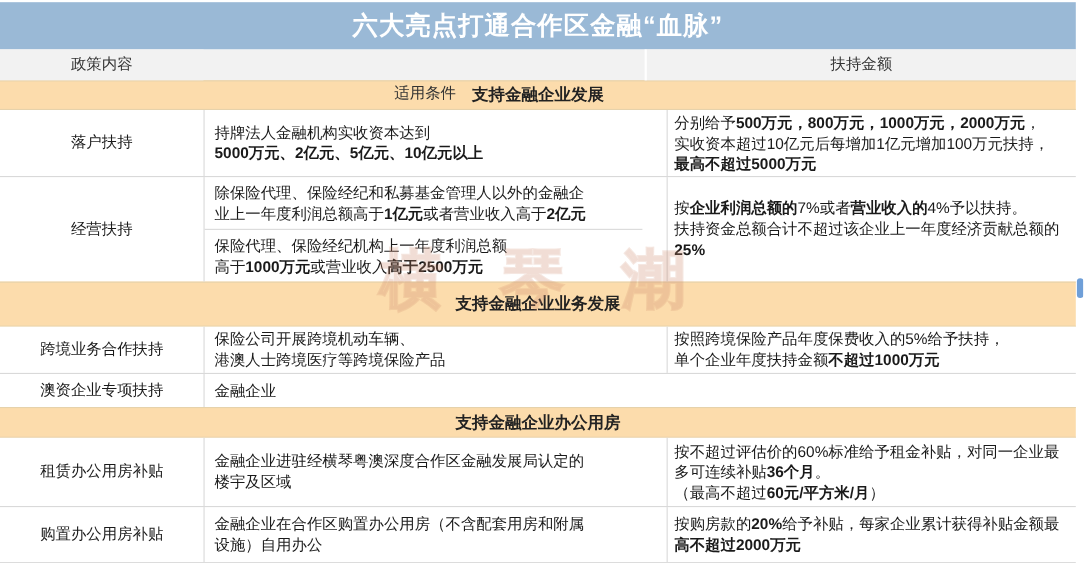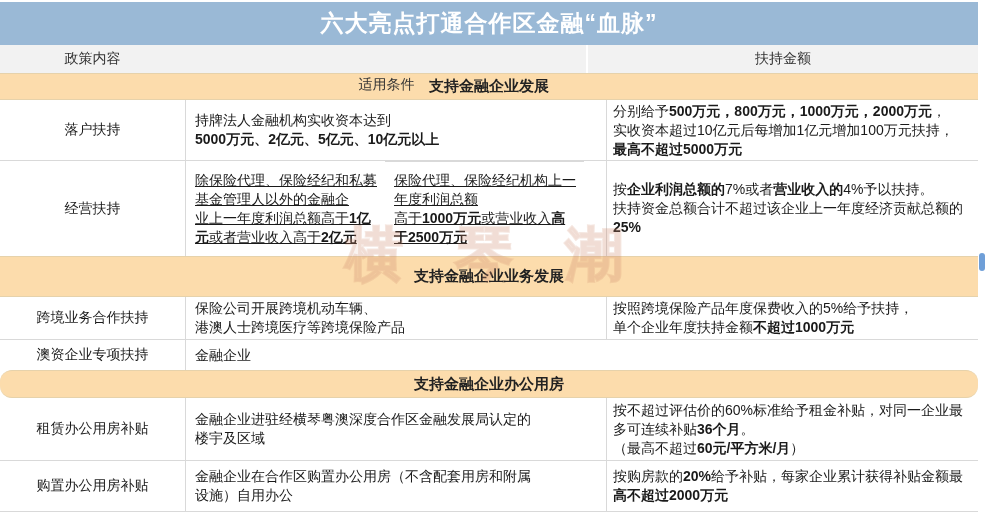--- a/index.html
+++ b/index.html
@@ -27,36 +27,36 @@
     border-top:1px solid #e6d2ab;border-bottom:1px solid #e6d2ab;
     box-sizing:border-box;
   }
   .row{display:flex;background:#ffffff;box-sizing:border-box;}
   .row + .row{border-top:1px solid #d9d9d9;}
   .c1{width:185px;display:flex;align-items:center;justify-content:center;
       font-size:14px;box-sizing:border-box;}
   .c2{width:399px;border-left:1px solid #d9d9d9;box-sizing:border-box;
       display:flex;align-items:center;padding:3px 6px 3px 9px;}
   .c2stack{width:399px;border-left:1px solid #d9d9d9;box-sizing:border-box;
-      display:flex;flex-direction:row;padding:0;text-decoration:underline;}
+      display:flex;flex-direction:column;padding:0;}
   .subcell{flex:1;display:flex;align-items:center;padding:3px 6px 3px 9px;box-sizing:border-box;}
   .subcell + .subcell{border-top:1px solid #d9d9d9;}
   .c3{flex:1;border-left:1px solid #d9d9d9;box-sizing:border-box;
       display:flex;align-items:center;padding:3px 4px 3px 6px;margin-left:22px;}
   .rich{font-size:14px;line-height:19px;}
   .rich b,.rich .b{font-weight:bold;}
   .h-title{height:43px;}
   .h-head{height:28px;}
   .h-band1{height:27px;}
   .h-r1{height:60px;}
   .h-r2{height:96px;}
   .h-band2{height:41px;}
   .h-r3{height:42px;}
   .h-r4{height:31px;}
-  .h-band3{height:28px;border-radius:12px;}
+  .h-band3{height:28px;}
   .h-r5{height:62px;}
   .h-r6{height:52px;border-bottom:1px solid #d9d9d9;}
   .watermark{
     position:absolute;left:345px;top:216px;z-index:5;pointer-events:none;
     font-size:58px;font-weight:bold;letter-spacing:52px;white-space:nowrap;
     color:rgba(210,140,110,0.10);
     -webkit-text-stroke:2px rgba(205,135,105,0.20);
   }
   .scrollthumb{
     position:absolute;right:0;top:253px;width:6px;height:18px;

